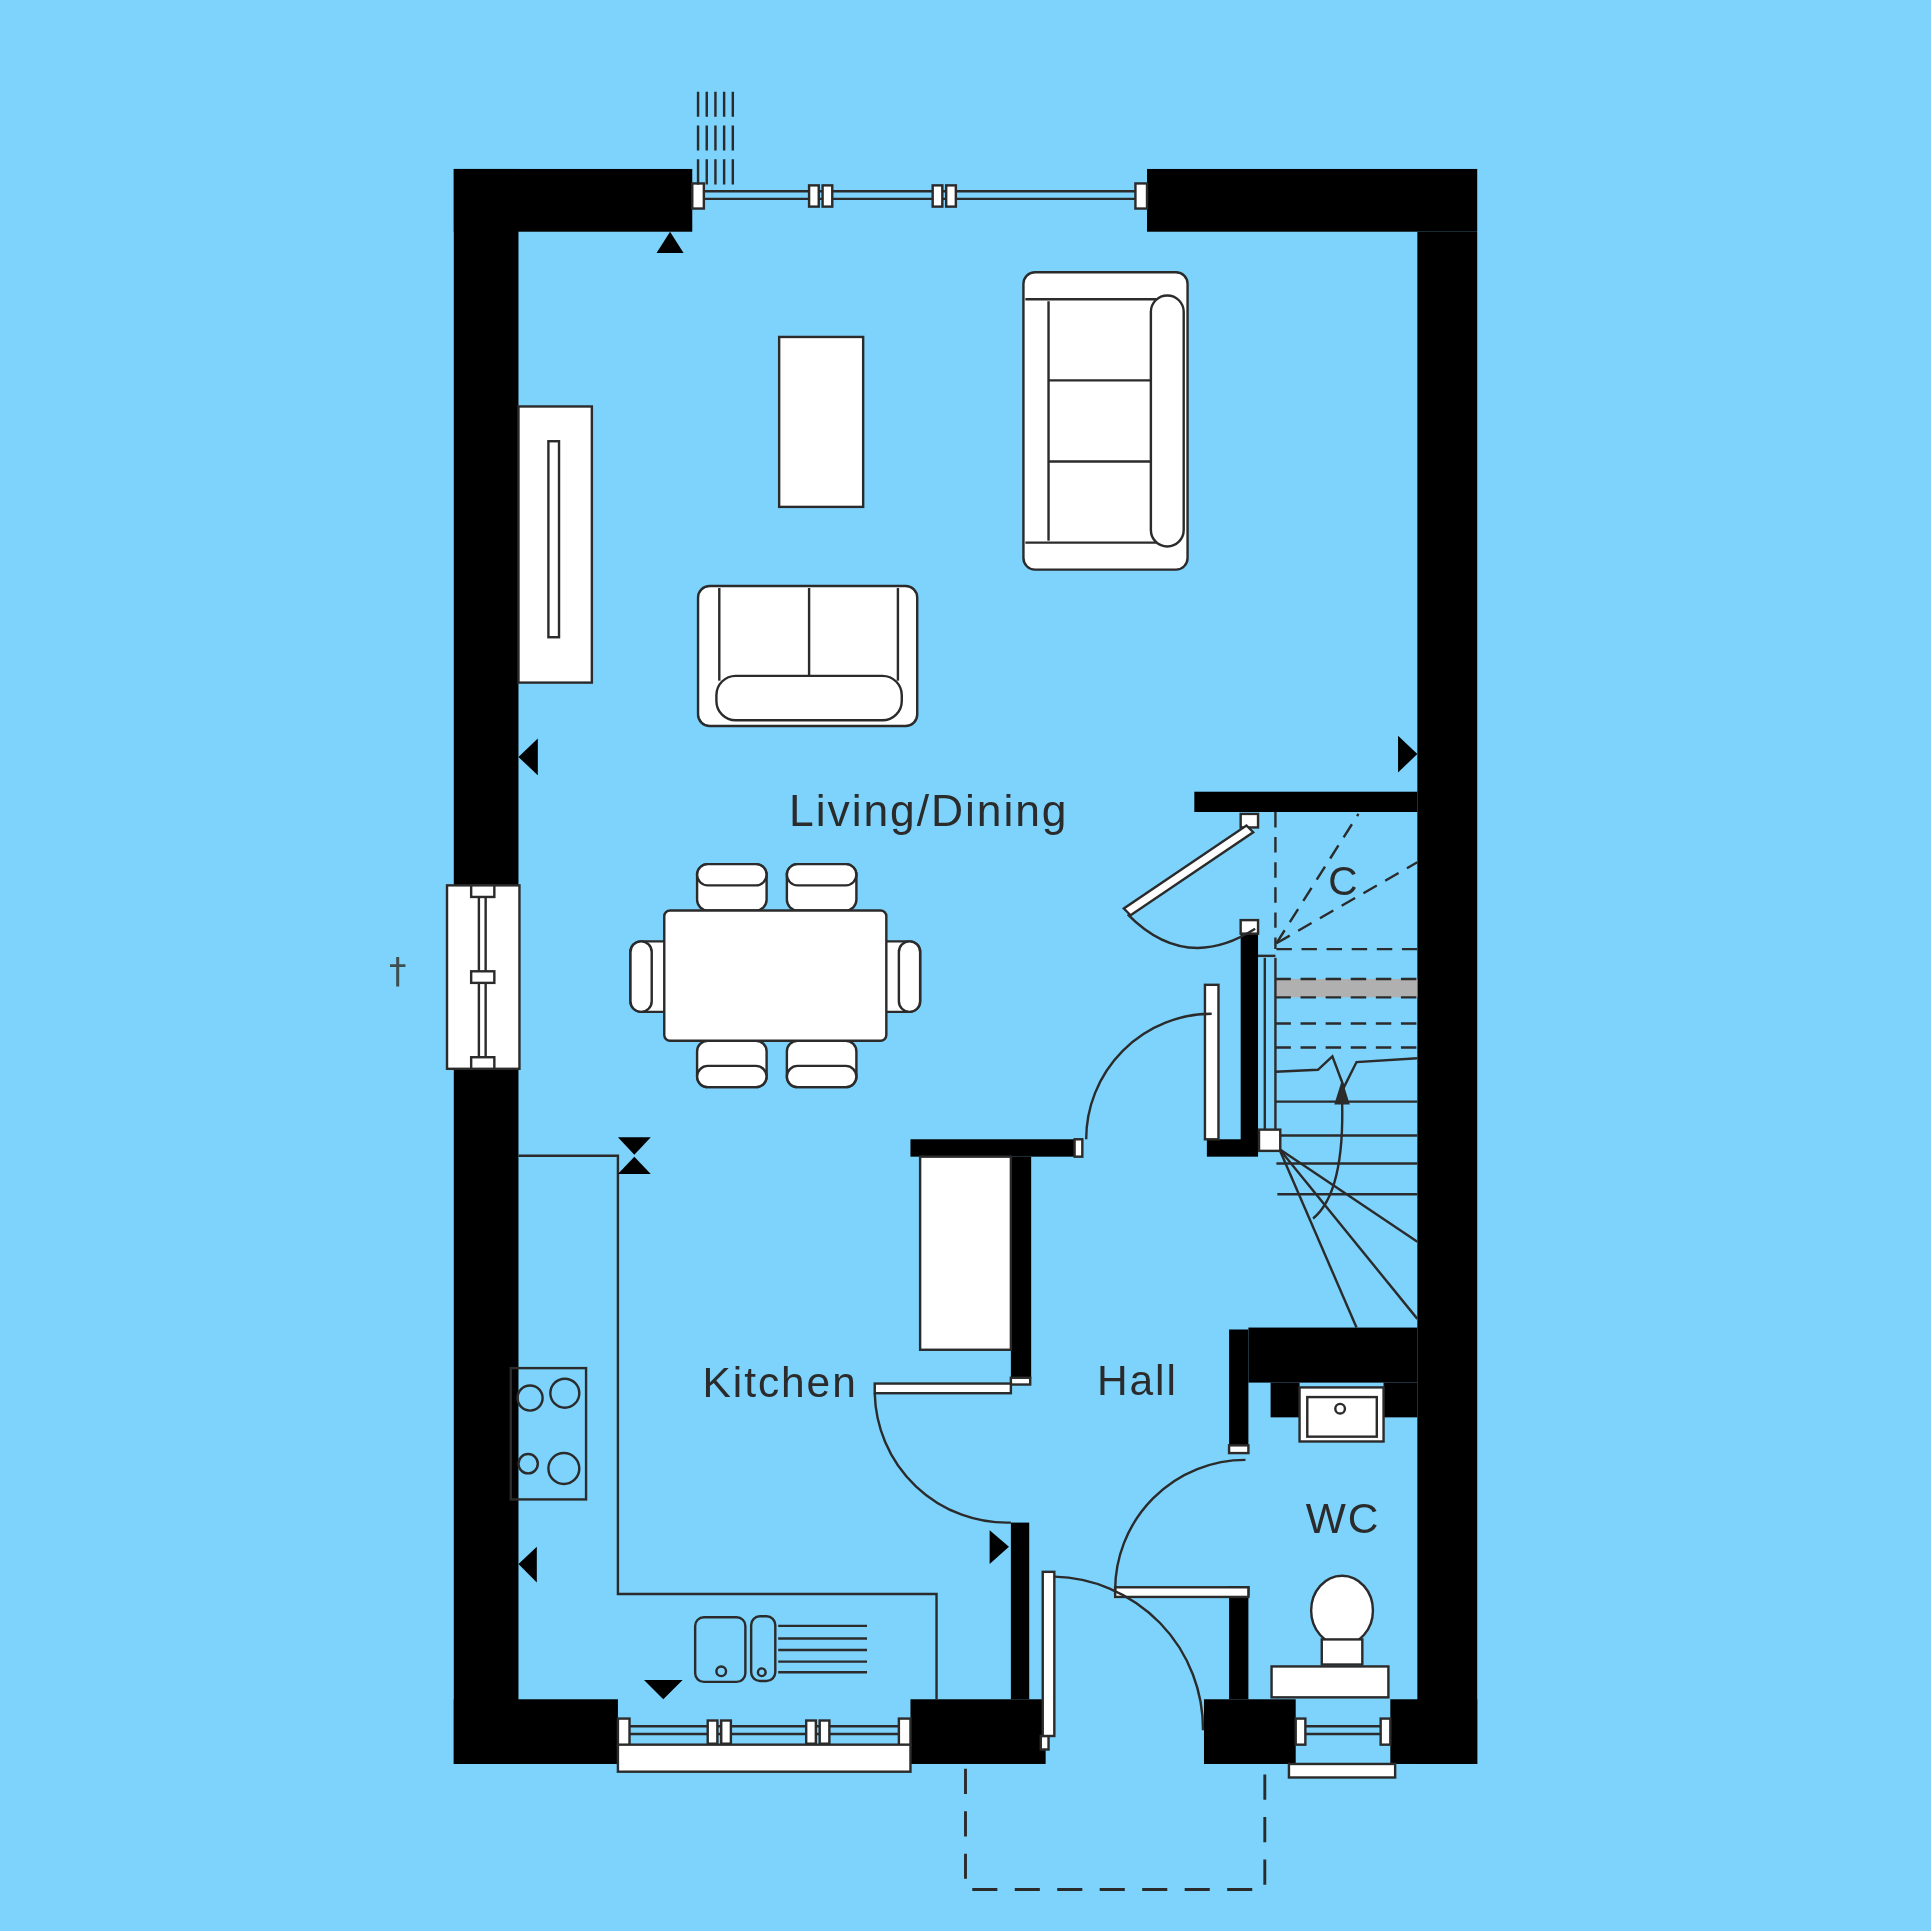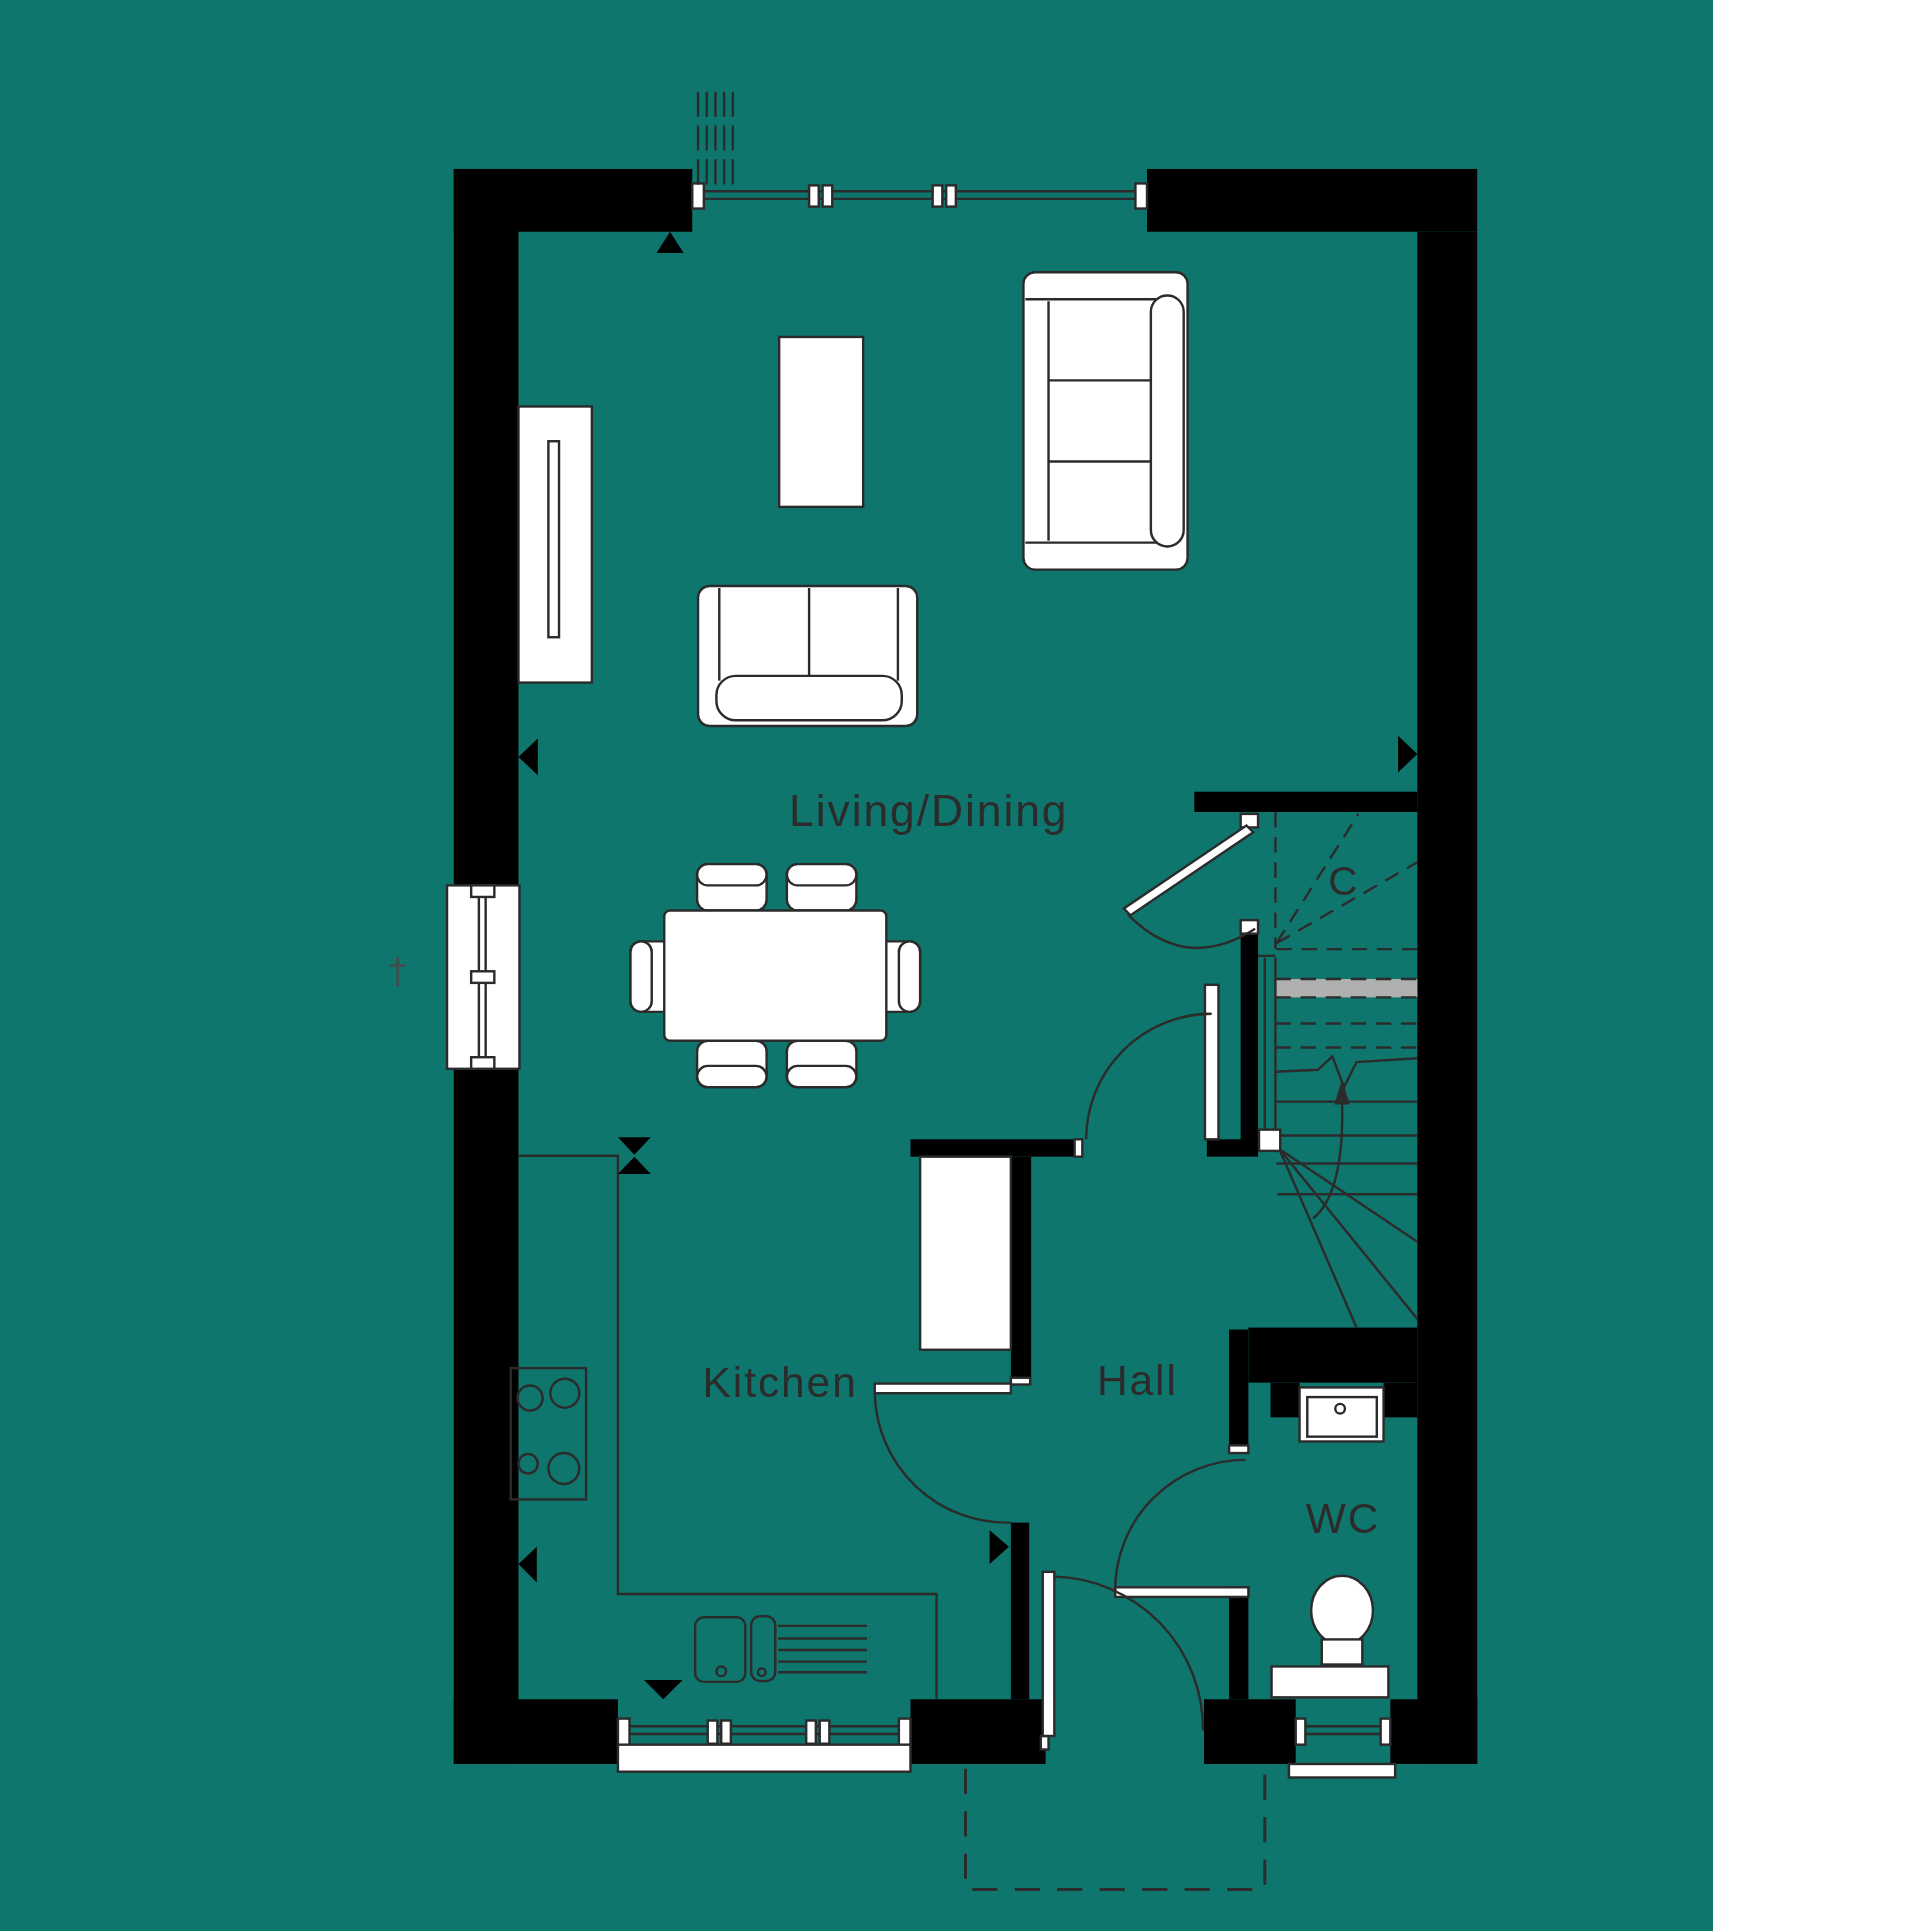--- a/index.html
+++ b/index.html
@@ -1,16 +1,16 @@
 <!DOCTYPE html>
 <html><head>
 <meta charset="utf-8">
 <style>
   html,body{margin:0;padding:0;background:#ffffff;}
-  .canvas{position:relative;width:1713px;height:1931px;background:#0f766e;overflow:hidden;}
+  .canvas{position:relative;width:1931px;height:1931px;background:#7dd3fc;overflow:hidden;}
   svg{display:block;}
   text.room-label{font-family:"Liberation Sans",sans-serif;fill:#2b2b2b;letter-spacing:2px;}
   text.annot{font-family:"DejaVu Sans",sans-serif;}
 </style>
 </head>
 <body>
 
 <div class="canvas">
 <svg width="1931" height="1931" viewBox="0 0 2000 2000" xmlns="http://www.w3.org/2000/svg">
 

